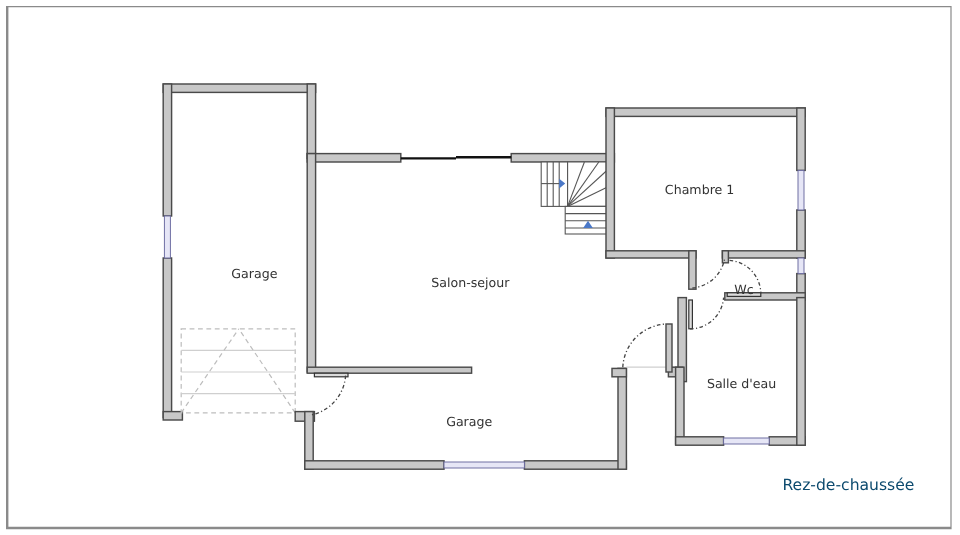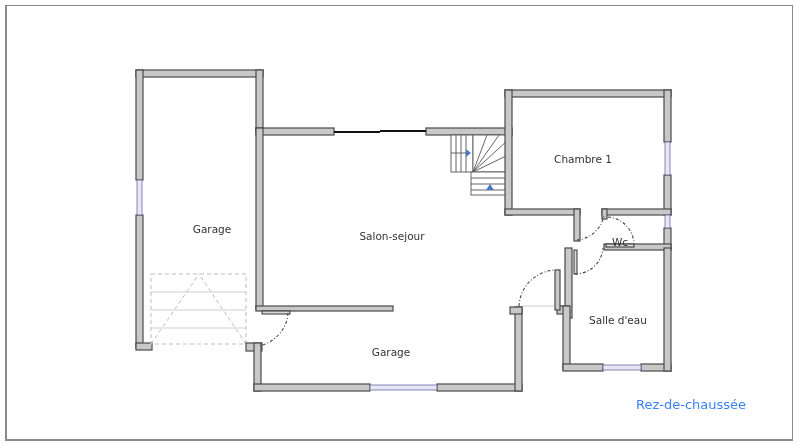--- a/index.html
+++ b/index.html
@@ -9,21 +9,21 @@
   .wall{fill:#c8c8c8;stroke:#4a4a4a;stroke-width:1.2;}
   .win{fill:#e6e6f6;stroke:#6a6aa0;stroke-width:0.8;}
   .slide{stroke:#111;stroke-width:2;}
   .swing{fill:none;stroke:#444;stroke-width:1.1;stroke-dasharray:3,2,1,2;}
   .leaf{fill:#dcdcdc;stroke:#333;stroke-width:1;}
   .thin{stroke:#cfcfcf;stroke-width:1;fill:none;}
   .dash{stroke:#bdbdbd;stroke-width:1;stroke-dasharray:4,3;fill:none;}
   .stair{stroke:#555;stroke-width:0.9;fill:#fff;}
   .arrow{fill:#4a78c8;}
   .room-label{position:absolute;font-size:10.5px;color:#333;transform:translate(-50%,-50%);white-space:nowrap;font-family:"DejaVu Sans",sans-serif;}
-  #level-label{position:absolute;left:636px;top:397px;font-size:13px;color:#3b82f6;white-space:nowrap;font-family:"DejaVu Sans",sans-serif;}
+  #level-label{position:absolute;left:652px;top:397px;font-size:13px;color:#0c4a6e;white-space:nowrap;font-family:"DejaVu Sans",sans-serif;}
 </style>
 </head>
 <body>
 
 <div id="frame"></div>
 
 <svg width="800" height="446" viewBox="0 0 800 446">
 
   <g>
 

